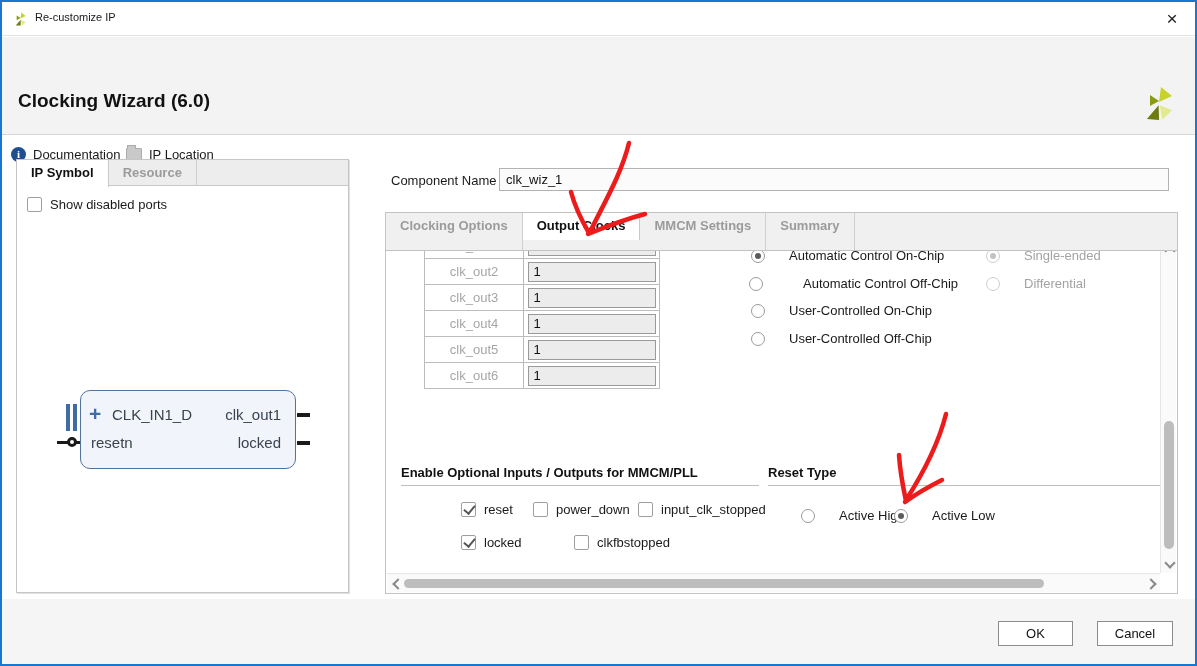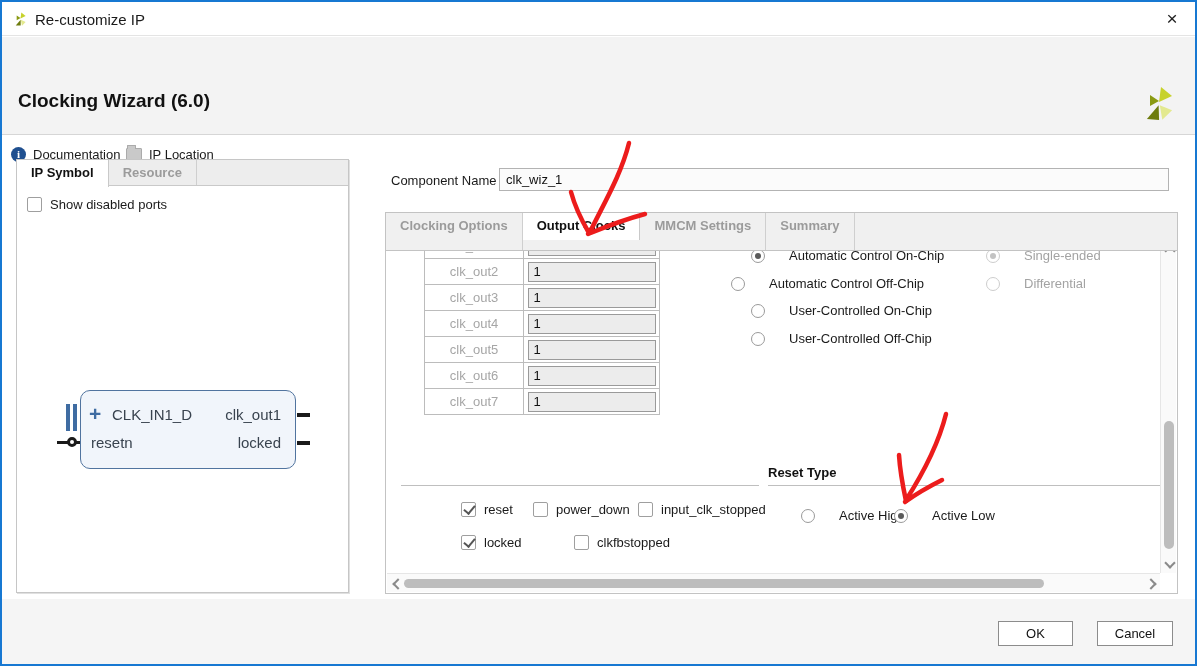--- a/index.html
+++ b/index.html
@@ -2,21 +2,21 @@
 <html><head>
 <meta charset="utf-8">
 <style>
   * { margin:0; padding:0; box-sizing:border-box; }
   body { font-family:"Liberation Sans", sans-serif; background:#fff; }
   .window { position:relative; width:1197px; height:666px; border:2px solid #1778d2; background:#fff; overflow:hidden; font-size:13px; color:#111; }
 
   
   .titlebar { position:absolute; top:0; left:0; right:0; height:34px; background:#fff; border-bottom:1px solid #e4e4e4; }
   .titlebar .tb-logo { position:absolute; left:10px; top:8px; width:17px; height:17px; }
-  .titlebar .tb-title { position:absolute; left:33px; top:9px; font-size:15px; color:#1a1a1a; }
+  .titlebar .tb-title { position:absolute; left:33px; top:9px; font-size:11px; color:#1a1a1a; }
   .close-btn { position:absolute; right:12px; top:6px; width:22px; height:22px; font-size:19px; color:#222; text-align:center; line-height:21px; cursor:pointer; font-weight:400; }
 
   
   .header { position:absolute; top:35px; left:0; right:0; height:98px; background:#f3f3f3; border-bottom:1px solid #d6d6d6; }
   .header .hd-title { position:absolute; left:16px; top:53px; font-size:19px; font-weight:bold; color:#111; }
   .hd-link { position:absolute; top:108px; height:18px; display:flex; align-items:center; cursor:pointer; }
   .hd-link .txt { margin-left:7px; color:#1a1a1a; }
   .info-icon { width:15px; height:15px; border-radius:50%; background:#1f4f8f; color:#fff; font-size:11px; font-weight:bold; text-align:center; line-height:15px; font-family:"Liberation Serif", serif; }
   .folder-icon { width:16px; height:12px; position:relative; background:#c9c9c9; border:1px solid #ababab; border-radius:1px; }
   .folder-icon::before { content:""; position:absolute; top:-4px; left:0; width:7px; height:3px; background:#c9c9c9; border:1px solid #ababab; border-bottom:none; border-radius:1px 1px 0 0; }
@@ -204,34 +204,28 @@
           <td class="pt-val">
                 <input type="text" value="1" style="">
               </td>
         </tr>
         <tr>
           <td class="pt-name">clk_out6</td>
           <td class="pt-val">
                 <input type="text" value="1" style="">
               </td>
         </tr>
-        <tr>
-          <td class="pt-name">clk_out7</td>
-          <td class="pt-val">
-                <input type="text" value="1" style="">
-              </td>
-        </tr>
       </tbody>
         </table>
 
       <div class="radio-row" style="left:364px; top:9px;">
           <span class="radio selected"></span>
           <span class="txt">Automatic Control On-Chip</span>
         </div>
-      <div class="radio-row" style="left:344px; top:37px;">
+      <div class="radio-row" style="left:362px; top:37px;gap:16px;">
           <span class="radio"></span>
           <span class="txt">Automatic Control Off-Chip</span>
         </div>
       <div class="radio-row" style="left:364px; top:64px;">
           <span class="radio"></span>
           <span class="txt">User-Controlled On-Chip</span>
         </div>
       <div class="radio-row" style="left:364px; top:92px;">
           <span class="radio"></span>
           <span class="txt">User-Controlled Off-Chip</span>
@@ -239,20 +233,21 @@
 
       <div class="radio-row disabled" style="left:599px; top:9px;">
           <span class="radio selected"></span>
           <span class="txt">Single-ended</span>
         </div>
       <div class="radio-row disabled" style="left:599px; top:37px;">
           <span class="radio"></span>
           <span class="txt">Differential</span>
         </div>
 
+      <div class="section-title" style="left:14px; top:226px;">Enable Optional Inputs / Outputs for MMCM/PLL</div>
       <div class="section-rule" style="left:14px; top:246px; width:358px;"></div>
 
       <div class="cb-row" style="left:42px; top:263px;">
           <span class="checkbox checked"></span>
           <span class="txt">reset</span>
         </div>
       <div class="cb-row" style="left:114px; top:263px;">
           <span class="checkbox"></span>
           <span class="txt">power_down</span>
         </div>

